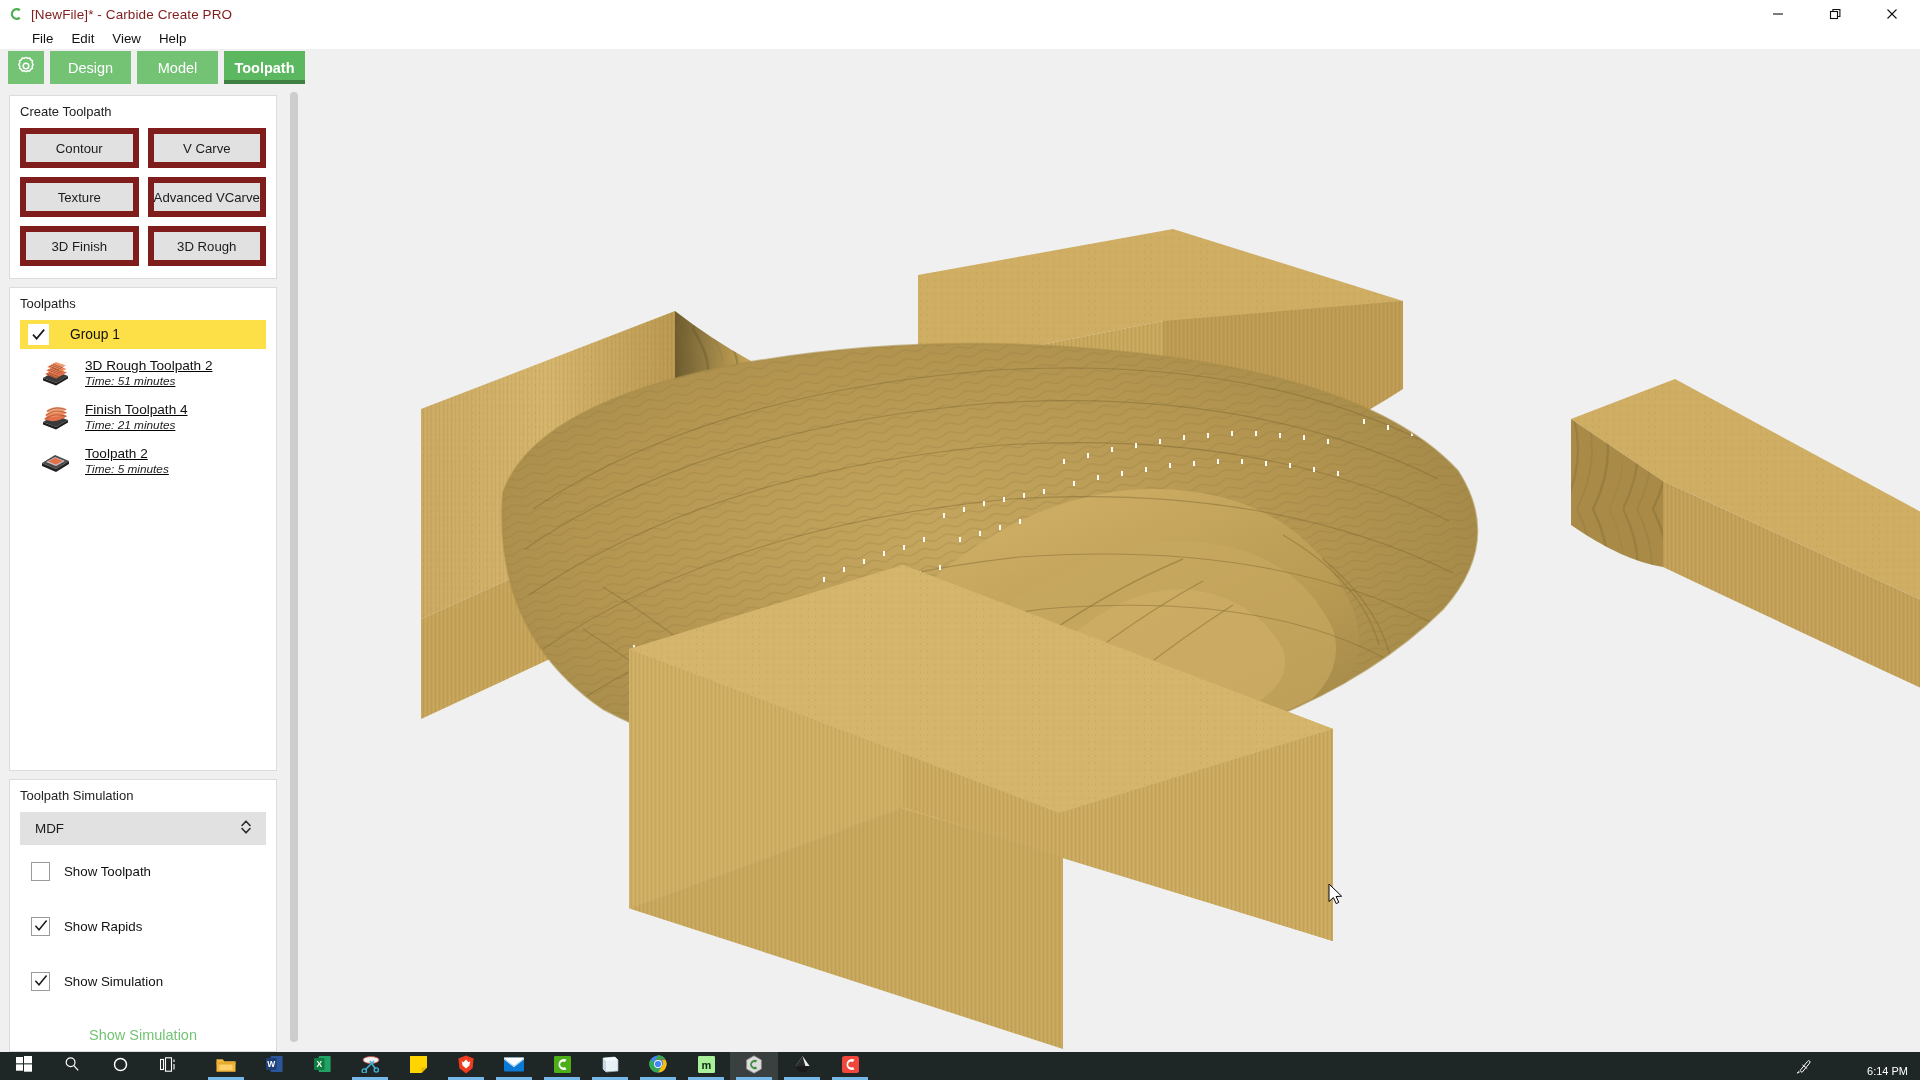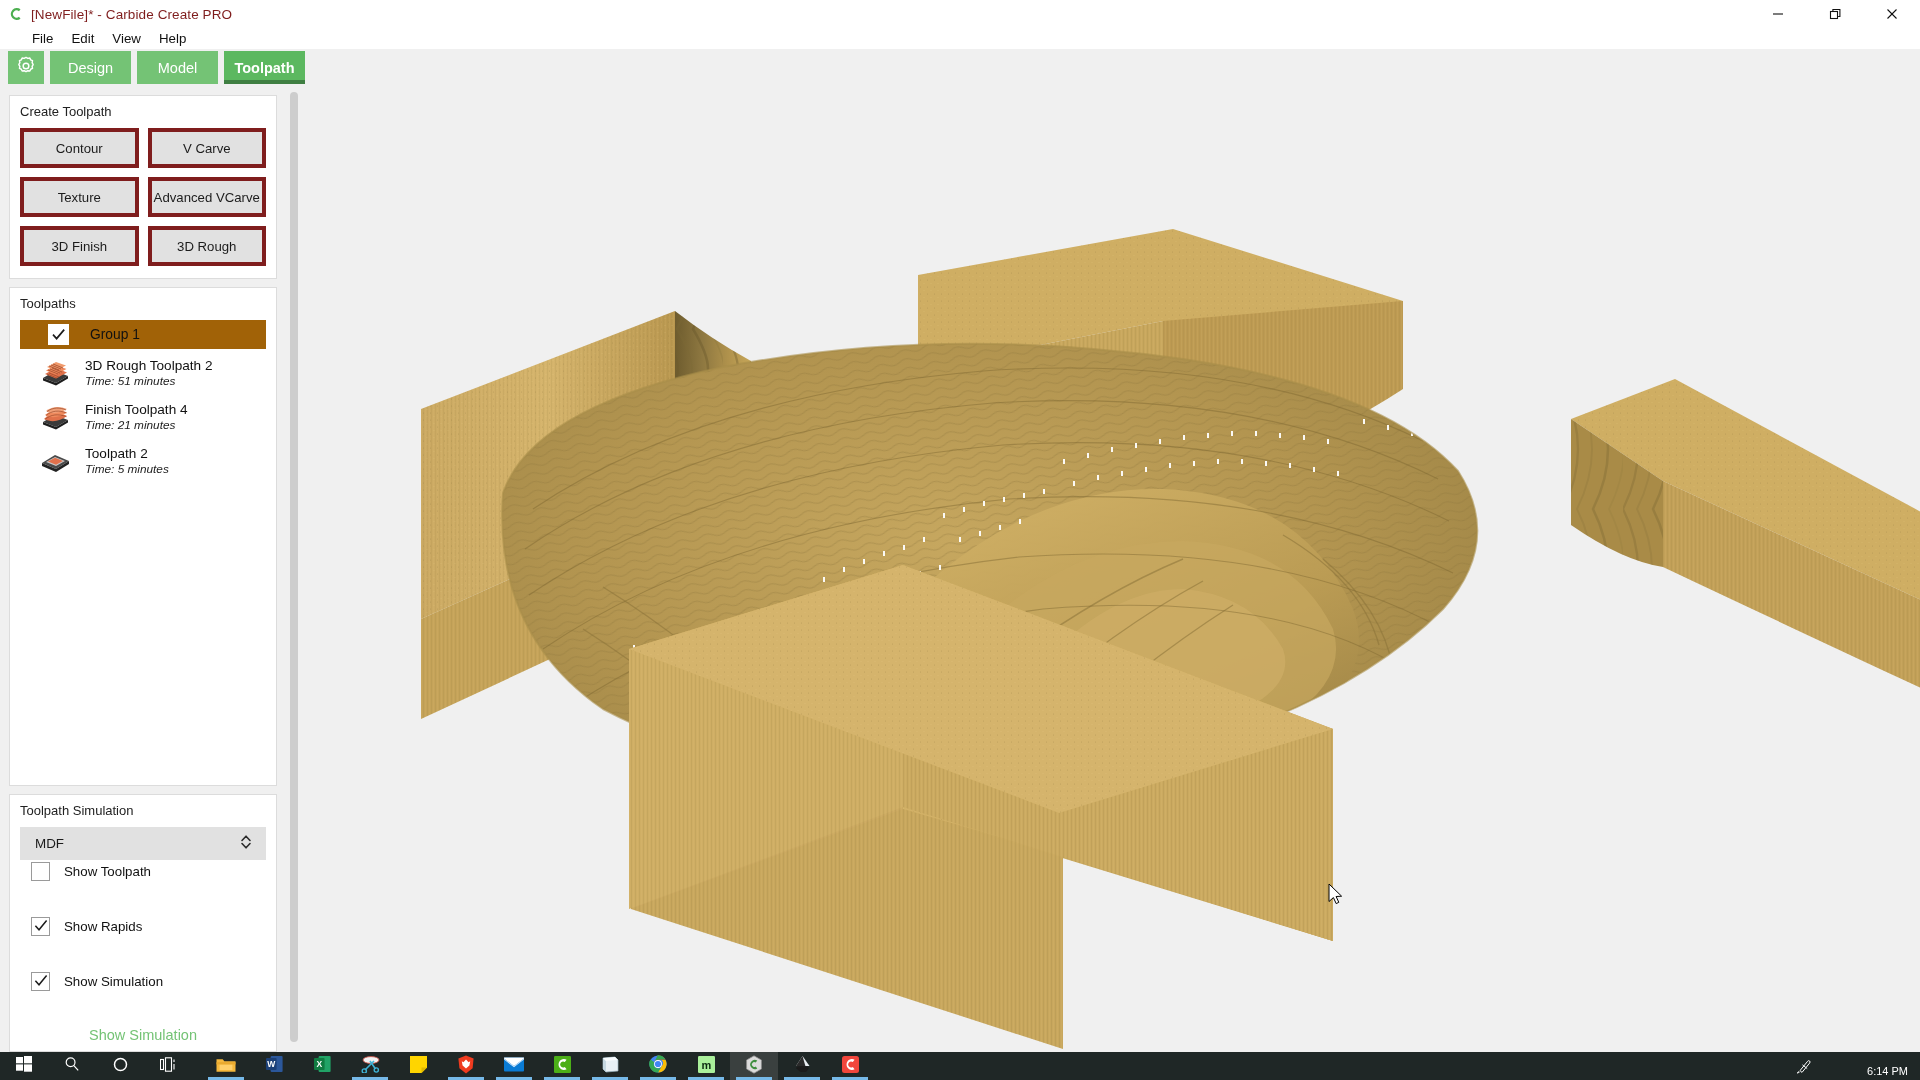--- a/index.html
+++ b/index.html
@@ -104,61 +104,61 @@
   }
 
   
   .btn-grid {
     display: grid;
     grid-template-columns: 1fr 1fr;
     gap: 9px 9px;
   }
   .tp-btn {
     height: 40px; background: #e1e1e1;
-    border: 4px solid #7f1d1d;
+    border: 6px solid #7f1d1d;
     display: flex; align-items: center; justify-content: center;
     font-size: 13.2px; color: #1c1c1c;
     white-space: nowrap;
   }
 
   
   #toolpaths-panel {
     flex: 1 1 auto; min-height: 0;
     display: flex; flex-direction: column;
   }
   #toolpath-list { flex: 1 1 auto; overflow: hidden; }
   .group-row {
-    background: #a16207;
+    background: #fde047;
     height: 29px; display: flex; align-items: center;
-    padding-left: 28px; margin-bottom: 2px;
+    padding-left: 8px; margin-bottom: 2px;
   }
   .group-check {
     width: 21px; height: 21px; background: #ffffff;
     border: 1px solid #ffffff;
     display: flex; align-items: center; justify-content: center;
     flex: none;
   }
   .group-label {
     font-size: 13.8px; color: #111; margin-left: 21px; font-weight: normal;
   }
   .tp-row {
     display: flex; align-items: center;
-    height: 44px; padding-left: 18px;
+    height: 44px; padding-left: 18px; text-decoration: underline;
   }
   .tp-icon { width: 34px; height: 30px; flex: none; margin-right: 13px; }
   .tp-texts { display: flex; flex-direction: column; justify-content: center; }
   .tp-name { font-size: 13.6px; color: #111; line-height: 17px; }
   .tp-time { font-size: 11.8px; color: #222; font-style: italic; line-height: 15px; }
 
   
   #sim-panel { margin-bottom: 0; padding-bottom: 8px; }
   .combo {
     height: 33px; background: #e1e1e1; border: 1px solid #e1e1e1;
     display: flex; align-items: center; justify-content: space-between;
-    padding: 0 12px 0 14px; margin-bottom: 0; font-size: 13.4px; color: #1c1c1c;
+    padding: 0 12px 0 14px; margin-bottom: 15px; font-size: 13.4px; color: #1c1c1c;
   }
   .cb-row { display: flex; align-items: center; height: 22px; margin-bottom: 33px; padding-left: 11px; }
   .cb-row:last-of-type { margin-bottom: 16px; }
   .cbx {
     width: 19px; height: 19px; background: #ffffff; border: 1px solid #9a9a9a;
     display: flex; align-items: center; justify-content: center; flex: none;
   }
   .cb-label { font-size: 13.3px; color: #111; margin-left: 14px; }
   #show-sim-link {
     text-align: center; color: #74c375; font-size: 14.5px; padding-top: 2px;

